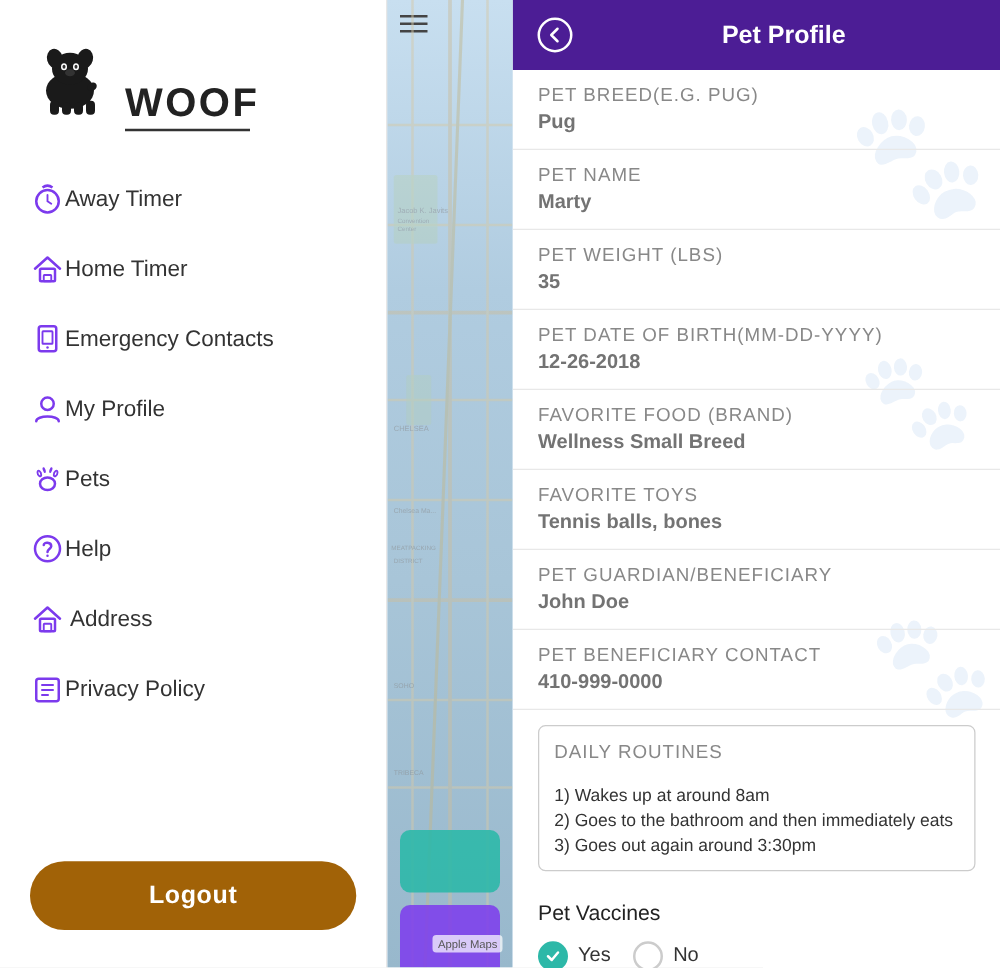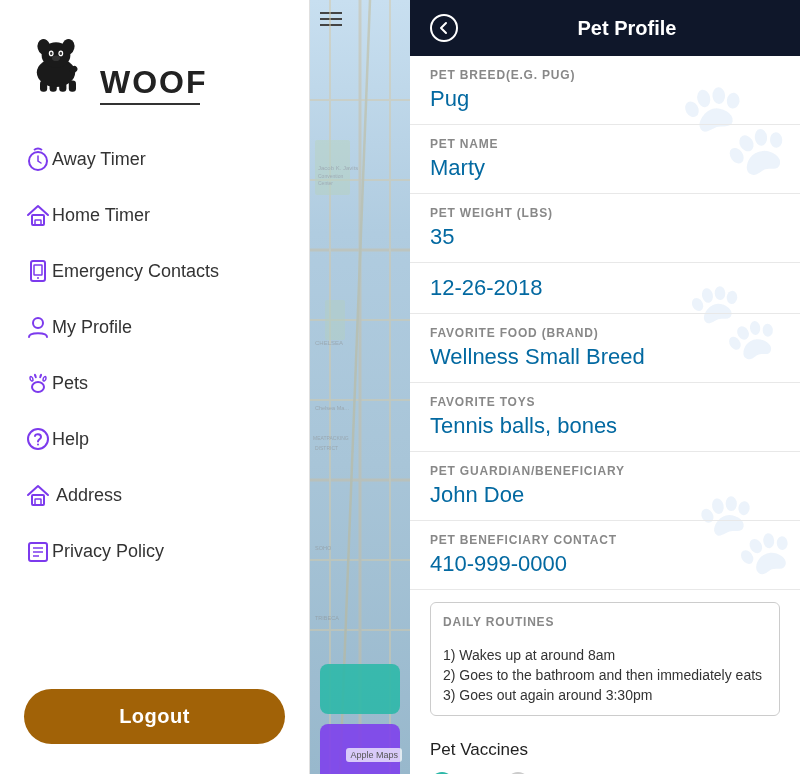--- a/index.html
+++ b/index.html
@@ -160,21 +160,21 @@
     .profile-panel {
       flex: 1;
       background: #fff;
       display: flex;
       flex-direction: column;
       height: 774px;
       overflow: hidden;
     }
 
     .profile-header {
-      background: #0f172a;
+      background: #4c1d95;
       color: white;
       display: flex;
       align-items: center;
       padding: 14px 20px;
       gap: 16px;
       flex-shrink: 0;
     }
 
     .back-btn {
       width: 28px;
@@ -214,32 +214,32 @@
     }
 
     .field-group {
       padding: 12px 20px;
       border-bottom: 1px solid #e8e8e8;
       position: relative;
       z-index: 1;
     }
 
     .field-label {
-      font-size: 12px;
+      font-size: 15px;
       color: #888;
-      font-weight: 700;
+      font-weight: 400;
       letter-spacing: 0.8px;
       text-transform: uppercase;
       margin-bottom: 4px;
     }
 
     .field-value {
-      font-size: 22px;
-      color: #0369a1;
-      font-weight: 400;
+      font-size: 16px;
+      color: #737373;
+      font-weight: 700;
     }
 
     .daily-routines-box {
       margin: 12px 20px;
       border: 1px solid #ccc;
       border-radius: 6px;
       padding: 12px;
       position: relative;
       z-index: 1;
     }
@@ -499,20 +499,21 @@
       <div class="field-label">PET NAME</div>
       <div class="field-value">Marty</div>
     </div>
 
     <div class="field-group">
       <div class="field-label">PET WEIGHT (LBS)</div>
       <div class="field-value">35</div>
     </div>
 
     <div class="field-group">
+      <div class="field-label">PET DATE OF BIRTH(MM-DD-YYYY)</div>
       <div class="field-value">12-26-2018</div>
     </div>
 
     <div class="field-group">
       <div class="field-label">FAVORITE FOOD (BRAND)</div>
       <div class="field-value">Wellness Small Breed</div>
     </div>
 
     <div class="field-group">
       <div class="field-label">FAVORITE TOYS</div>

